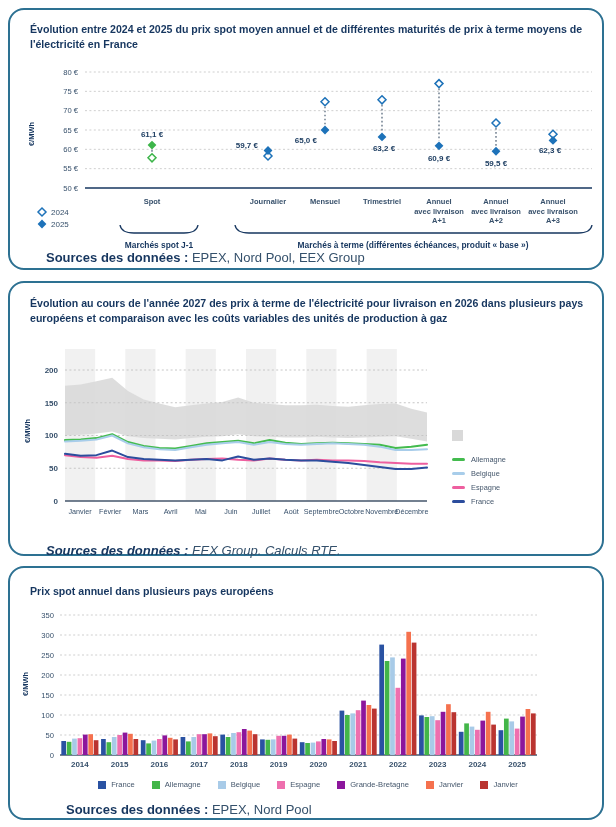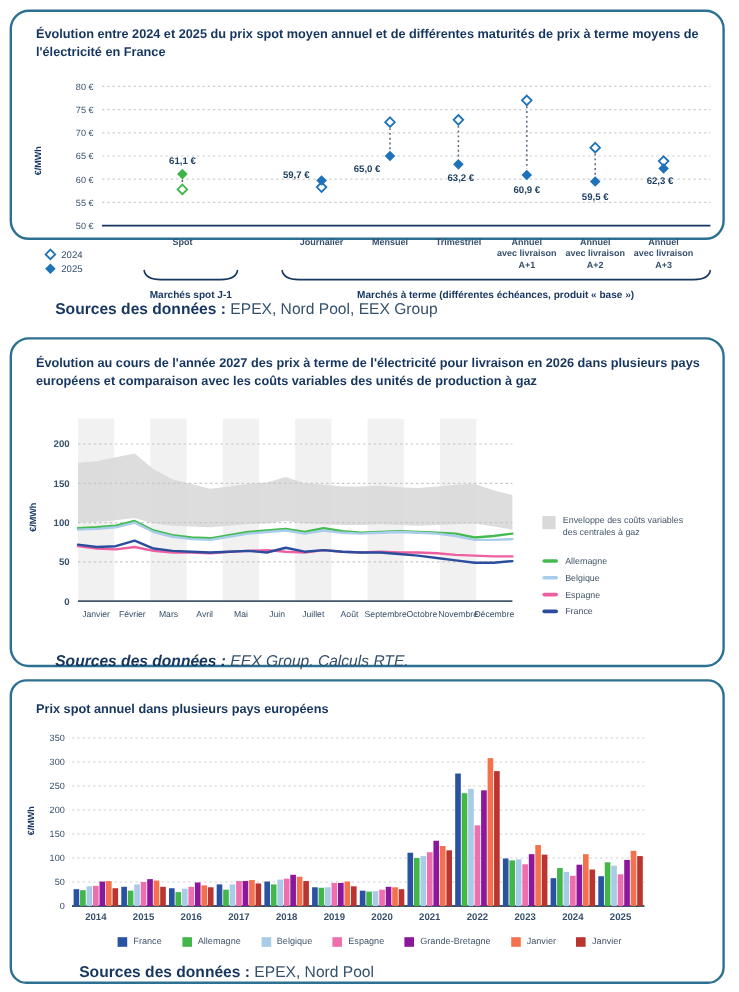--- a/index.html
+++ b/index.html
@@ -1,23 +1,23 @@
 <!DOCTYPE html>
 <html><head>
 <meta charset="utf-8">
 <style>
   :root{
     --border:#2d7192; --title:#16365f; --axis:#37506b; --grid:#cfcfcf;
   }
   html,body{margin:0;padding:0;background:#fff;}
   body{width:616px;height:827px;position:relative;font-family:"Liberation Sans",sans-serif;}
   .panel{position:absolute;left:8px;width:596px;border:2px solid var(--border);border-radius:16px;background:#fff;box-sizing:border-box;}
-  #panel1{top:8px;height:192px;}
+  #panel1{top:8px;height:262px;}
   #panel2{top:281px;height:275px;}
-  #panel3{top:566px;height:254px;border-radius:14px;}
+  #panel3{top:566px;height:254px;}
   .ptitle{position:absolute;left:20px;font-size:10.6px;font-weight:bold;color:var(--title);line-height:1.4;}
   #panel1 .ptitle{top:12px;width:562px;}
   #panel2 .ptitle{top:13px;width:562px;}
   #panel3 .ptitle{top:16px;width:562px;}
   .csvg{position:absolute;}
   #svg1{left:10px;top:52px;}
   #svg2{left:10px;top:56px;}
   #svg3{left:10px;top:38px;}
   .sources{position:absolute;left:36px;font-size:13px;color:#34506b;}
   #panel1 .sources{top:240px;}
@@ -142,21 +142,20 @@
       <text x="271.25" y="175" font-size="7.2" fill="#37506b" text-anchor="middle" font-weight="normal" font-family="&quot;Liberation Sans&quot;,sans-serif">Août</text>
       <text x="301.4166666666667" y="175" font-size="7.2" fill="#37506b" text-anchor="middle" font-weight="normal" font-family="&quot;Liberation Sans&quot;,sans-serif">Septembre</text>
       <text x="331.58333333333337" y="175" font-size="7.2" fill="#37506b" text-anchor="middle" font-weight="normal" font-family="&quot;Liberation Sans&quot;,sans-serif">Octobre</text>
       <text x="361.75" y="175" font-size="7.2" fill="#37506b" text-anchor="middle" font-weight="normal" font-family="&quot;Liberation Sans&quot;,sans-serif">Novembre</text>
       <text x="391.9166666666667" y="175" font-size="7.2" fill="#37506b" text-anchor="middle" font-weight="normal" font-family="&quot;Liberation Sans&quot;,sans-serif">Décembre</text>
       <text x="10" y="92" font-size="7.5" fill="#16365f" text-anchor="middle" font-weight="bold" font-family="&quot;Liberation Sans&quot;,sans-serif" transform="rotate(-90 10 92)">€/MWh</text>
     </svg>
   <div id="legend2">
       <div class="l2env">
         <span class="sw"></span>
-        <span class="tx">Enveloppe des coûts variables des centrales à gaz</span>
       </div>
       <div class="l2item">
         <span class="dash" style="background: rgb(67, 187, 78);"></span>
         <span class="nm">Allemagne</span>
       </div>
       <div class="l2item">
         <span class="dash" style="background: rgb(168, 205, 234);"></span>
         <span class="nm">Belgique</span>
       </div>
       <div class="l2item">

